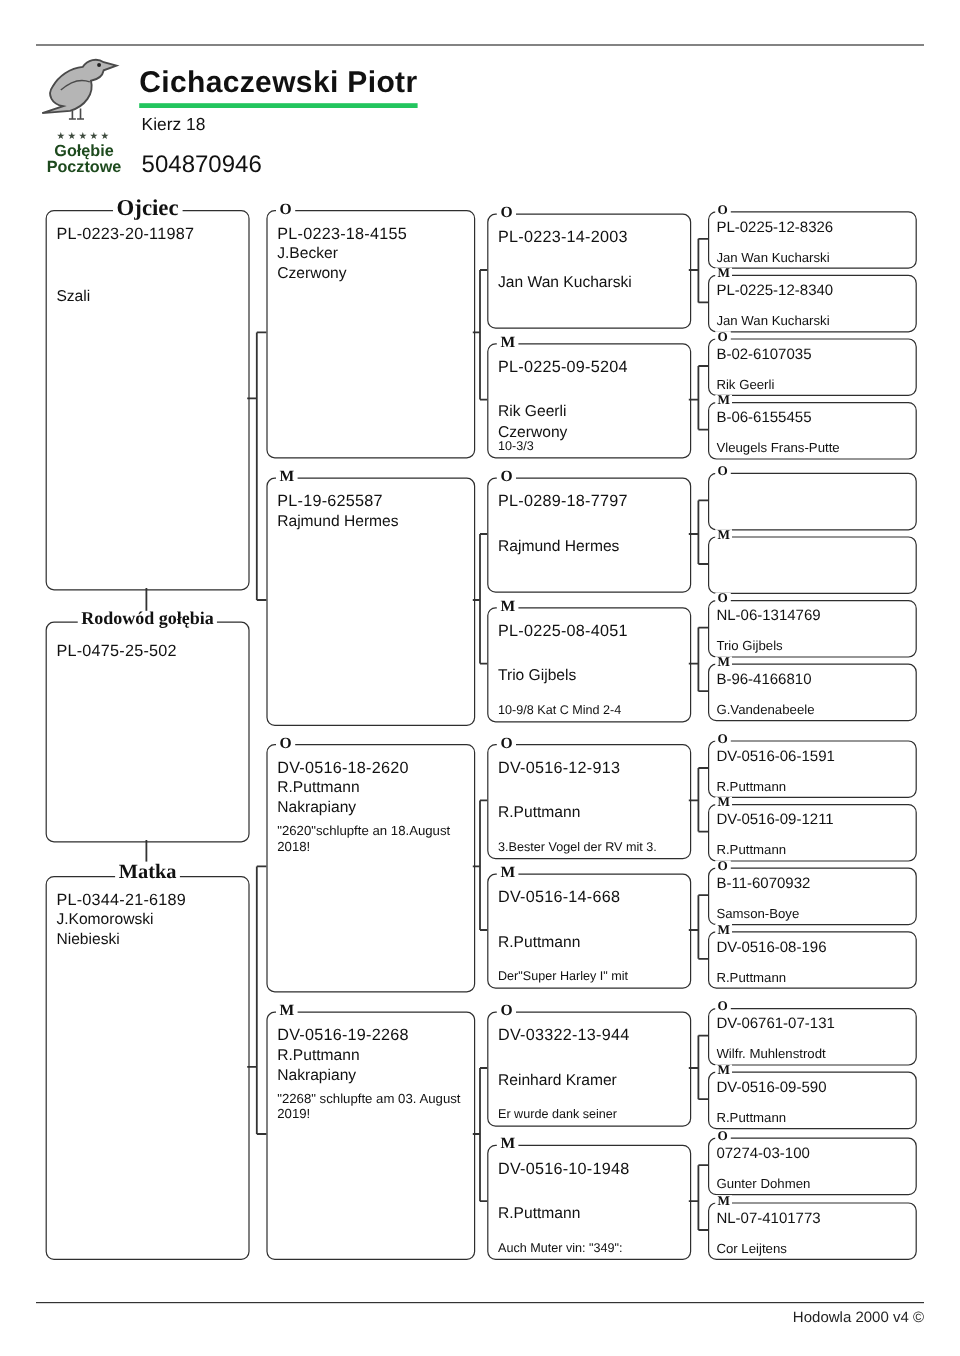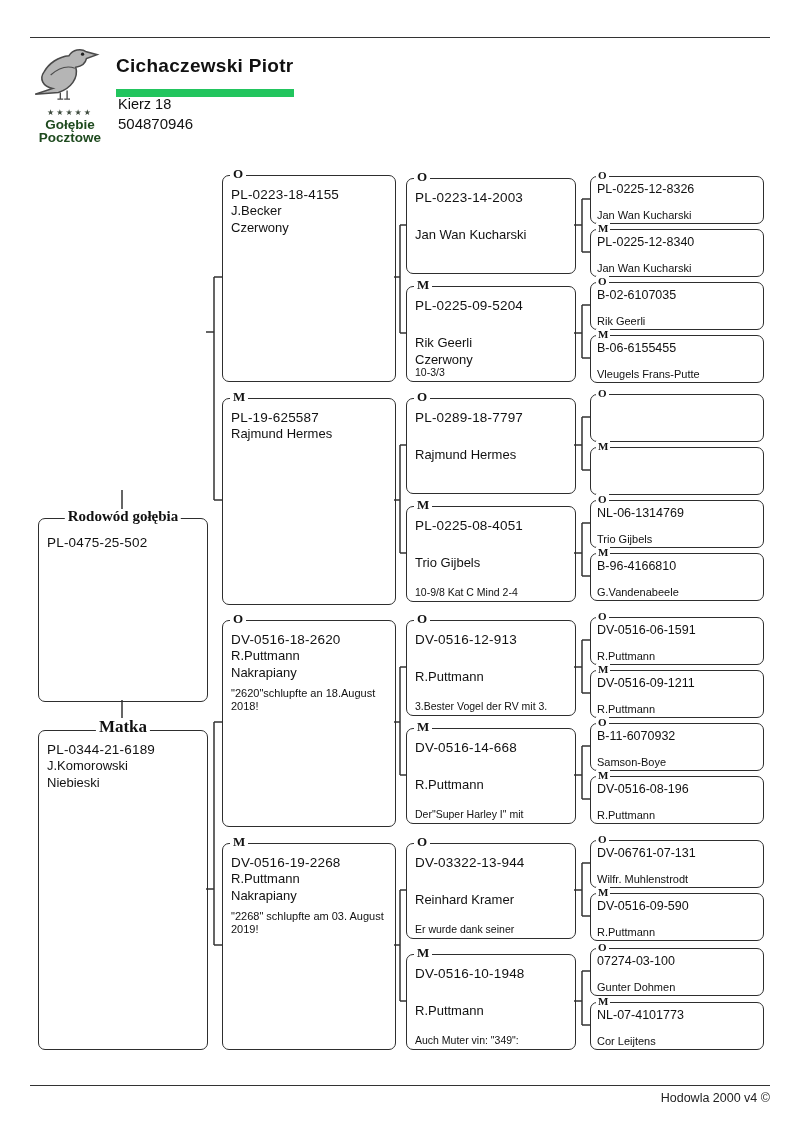--- a/index.html
+++ b/index.html
@@ -33,24 +33,24 @@
   .mt3{margin-top:36px}
   .nt{font-size:11px;line-height:13px;margin:6px 8px 0}
   .nb{position:absolute;left:8px;right:3px;bottom:3px;font-size:10.5px;line-height:12px;white-space:nowrap;overflow:hidden}
   .r4{font-size:12.5px;margin:5px 6px 0;white-space:nowrap}
   .n4{position:absolute;left:6px;right:3px;bottom:2px;font-size:11px;white-space:nowrap;overflow:hidden}
 
   
   .logo{position:absolute;left:26px;top:46px;width:88px;text-align:center}
   .stars{font-size:8px;letter-spacing:2px;color:#3d4a3d;line-height:10px}
   .lgl{font-family:Liberation Sans, sans-serif;font-weight:bold;font-size:13.5px;color:#1e4a1e;line-height:13px}
-  .title{position:absolute;left:116px;top:55px;font-size:19px;font-weight:bold;
-         border-bottom:8px solid #22c55e;padding-bottom:12px;letter-spacing:.3px}
+  .title{position:absolute;left:116px;top:55px;font-size:25px;font-weight:bold;
+         border-bottom:4px solid #22c55e;padding-bottom:2px;letter-spacing:.3px}
   .addr{position:absolute;left:118px;top:96px;font-size:14.5px}
-  .phone{position:absolute;left:118px;top:115px;font-size:15px}
+  .phone{position:absolute;left:118px;top:126px;font-size:20px}
   .credit{position:absolute;right:30px;top:1091px;font-size:12.5px;color:#222}
 </style>
 </head>
 <body>
 
 <div class="page">
 
   <div class="rule" style="top:37px"></div>
 
   <div class="logo">
@@ -81,20 +81,25 @@
       M574 225 H582 M582 199 V252 M582 199 H590 M582 252 H590
       M574 333 H582 M582 305 V358 M582 305 H590 M582 358 H590
       M574 445 H582 M582 417 V470 M582 417 H590 M582 470 H590
       M574 553 H582 M582 523 V576 M582 523 H590 M582 576 H590
       M574 667 H582 M582 640 V693 M582 640 H590 M582 693 H590
       M574 775 H582 M582 746 V799 M582 746 H590 M582 799 H590
       M574 890 H582 M582 863 V916 M582 863 H590 M582 916 H590
       M574 1001 H582 M582 971 V1025 M582 971 H590 M582 1025 H590"></path>
   </svg>
 
+  <div class="pbox c1" style="top:175px;height:315px">
+    <span class="lg lgc lgo">Ojciec</span>
+    <div class="ring">PL-0223-20-11987</div>
+    <div class="ln mt3">Szali</div>
+  </div>
 
   <div class="pbox c1" style="top:518px;height:182px">
     <span class="lg lgc lgr">Rodowód gołębia</span>
     <div class="ring mtR">PL-0475-25-502</div>
   </div>
 
   <div class="pbox c1" style="top:730px;height:318px">
     <span class="lg lgc lgm">Matka</span>
     <div class="ring">PL-0344-21-6189</div>
     <div class="ln mt1">J.Komorowski</div>

